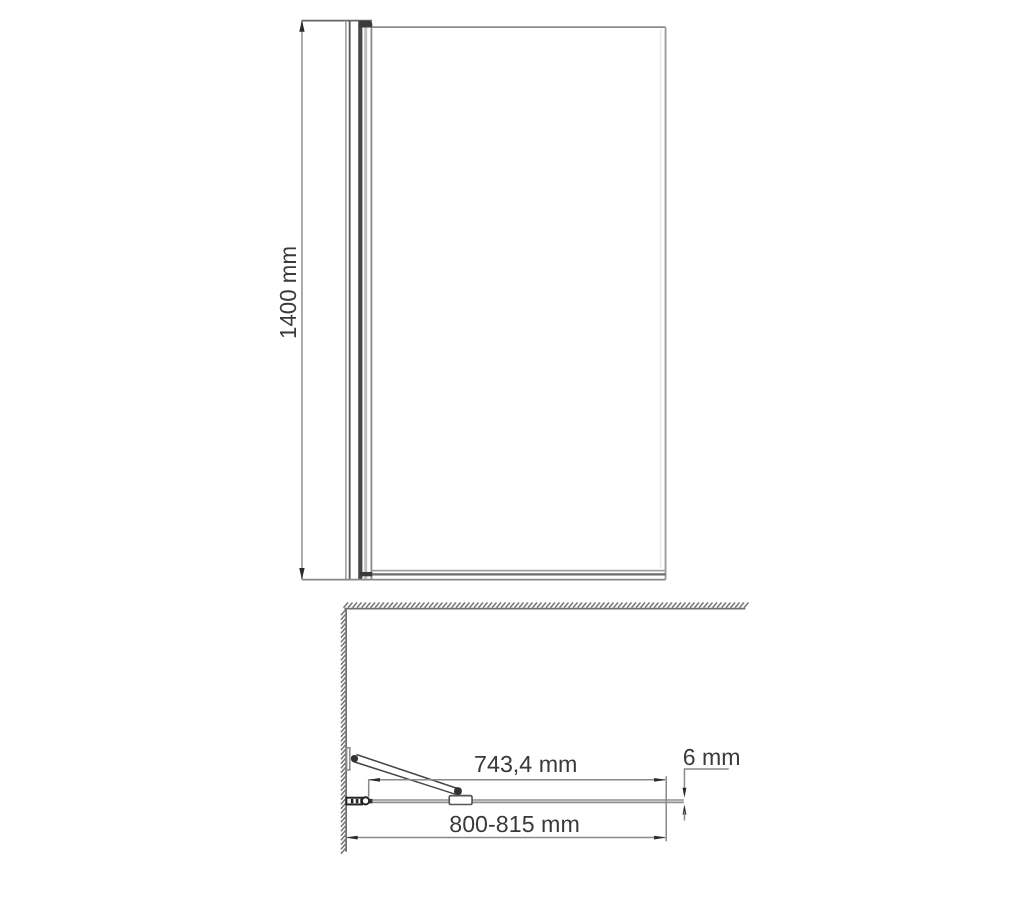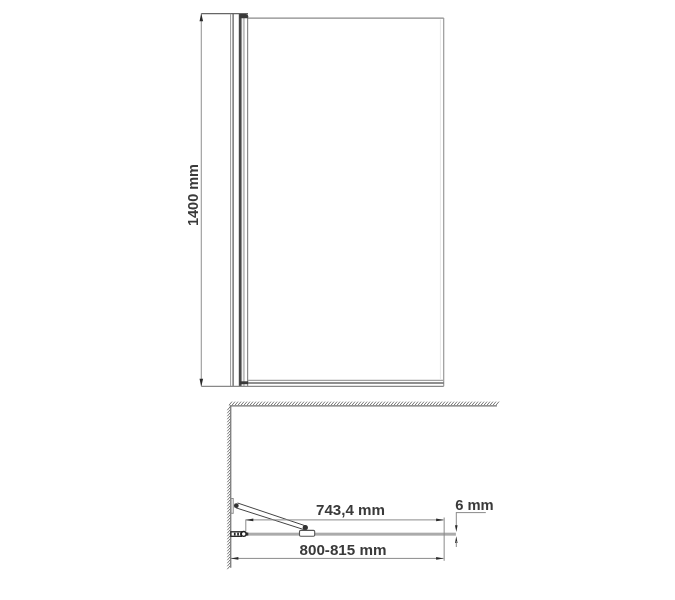--- a/index.html
+++ b/index.html
@@ -1,16 +1,16 @@
 <!DOCTYPE html>
 <html><head>
 <meta charset="utf-8">
 <style>
 html,body{margin:0;padding:0;background:#ffffff;}
-#wrap{width:675px;height:600px;position:relative;background:#fff;font-weight:bold;}
+#wrap{width:675px;height:600px;position:relative;background:#fff;}
 text{font-family:"Liberation Sans", sans-serif;fill:#3a3a3a;}
 </style>
 </head>
 <body>
 <div id="wrap">
 <svg width="675" height="600" viewBox="0 0 675 600">
 <rect x="0" y="0" width="675" height="600" fill="#ffffff"></rect>
 
 <line x1="201.3" y1="13.6" x2="201.3" y2="386.3" stroke="#999" stroke-width="1.1"></line>
 <polygon points="201.3,13.5 199.5,21.2 203.1,21.2" fill="#2a2a2a"></polygon>

